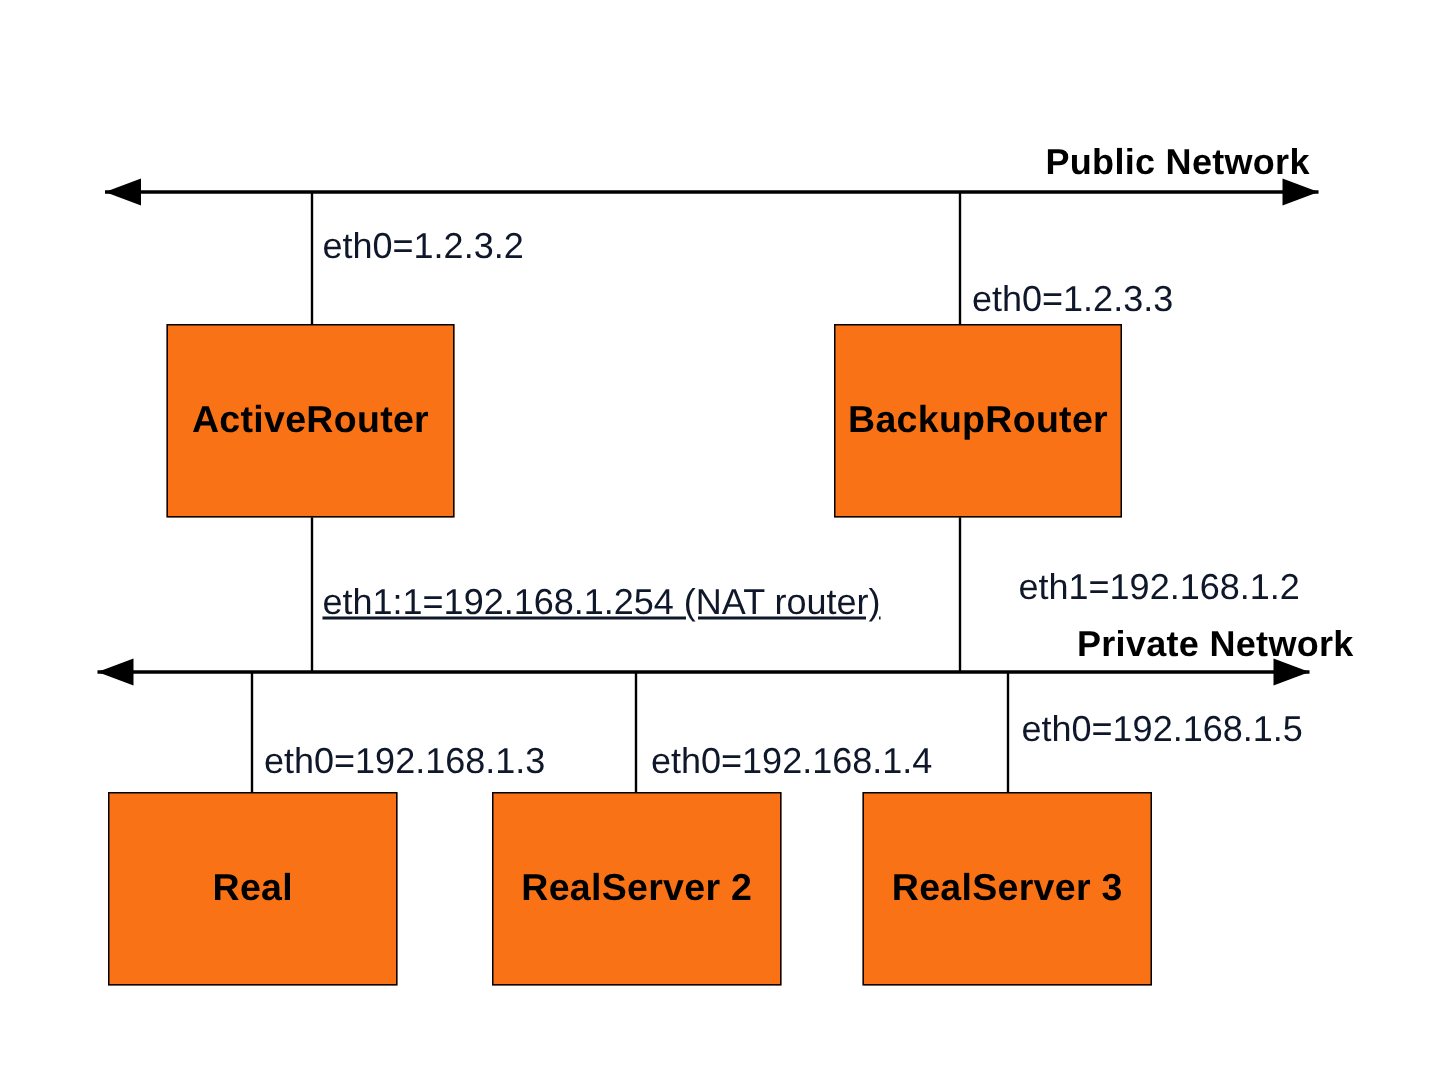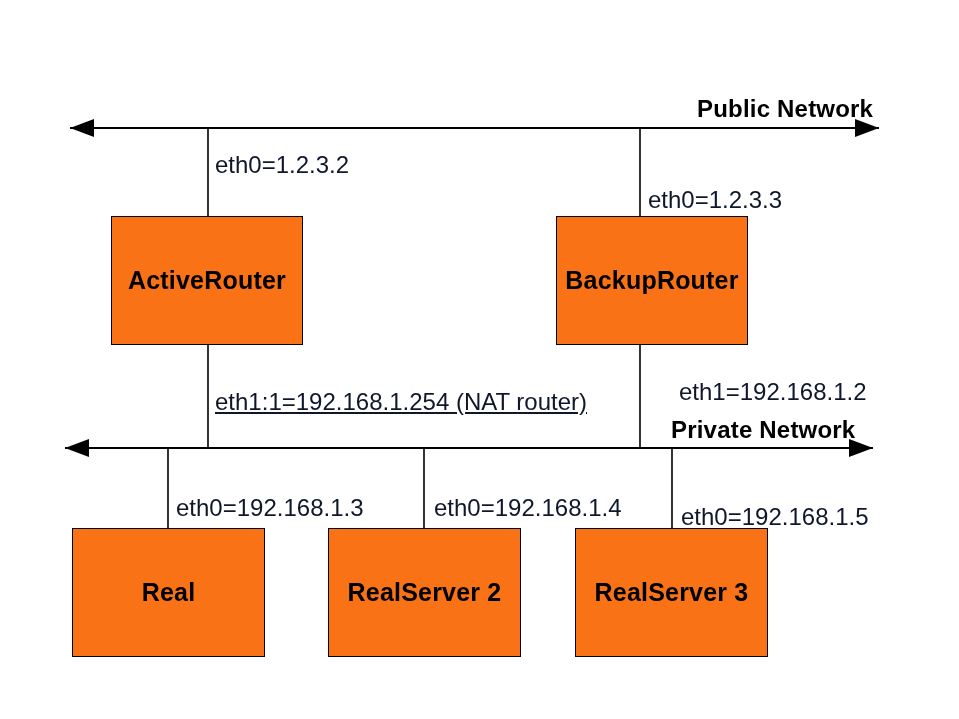--- a/index.html
+++ b/index.html
@@ -83,37 +83,37 @@
     <line x1="640" y1="128" x2="640" y2="217" stroke="#000" stroke-width="1.6"></line>
     <line x1="640" y1="344" x2="640" y2="448" stroke="#000" stroke-width="1.6"></line>
 
     <line x1="168" y1="448" x2="168" y2="528" stroke="#000" stroke-width="1.6"></line>
     <line x1="424" y1="448" x2="424" y2="528" stroke="#000" stroke-width="1.6"></line>
     <line x1="672" y1="448" x2="672" y2="528" stroke="#000" stroke-width="1.6"></line>
   </svg>
 
   <div class="net-label" style="left:674px; top:95px;">Public Network</div>
 
-  <div class="net-label" style="left:648px; top:416px;text-align:right;">Private Network</div>
+  <div class="net-label" style="left:695px; top:416px;text-align:right;">Private Network</div>
 
   <div class="iface-label" style="left:215px; top:148px;">eth0=1.2.3.2</div>
 
 
   <div class="iface-label" style="left:648px; top:183px;">eth0=1.2.3.3</div>
 
 
   <div class="iface-label" style="left:215px; top:385px;text-decoration:underline;">eth1:1=192.168.1.254 (NAT router)</div>
 
   <div class="iface-label" style="left:648px; top:375px;margin-left:31px;">eth1=192.168.1.2</div>
 
   <div class="iface-label" style="left:176px; top:491px;text-align:right;">eth0=192.168.1.3</div>
 
   <div class="iface-label" style="left:434px; top:491px;">eth0=192.168.1.4</div>
 
-  <div class="iface-label" style="left:681px; top:470px;margin-top:30px;">eth0=192.168.1.5</div>
+  <div class="iface-label" style="left:681px; top:470px;">eth0=192.168.1.5</div>
 
   <div class="node-box" style="left:111px; top:216px; width:192px; height:129px;">
     <span>Active</span>
     <span class="line2">Router</span>
   </div>
 
   <div class="node-box" style="left:556px; top:216px; width:192px; height:129px;">
     <span>Backup</span>
     <span class="line2">Router</span>
   </div>

